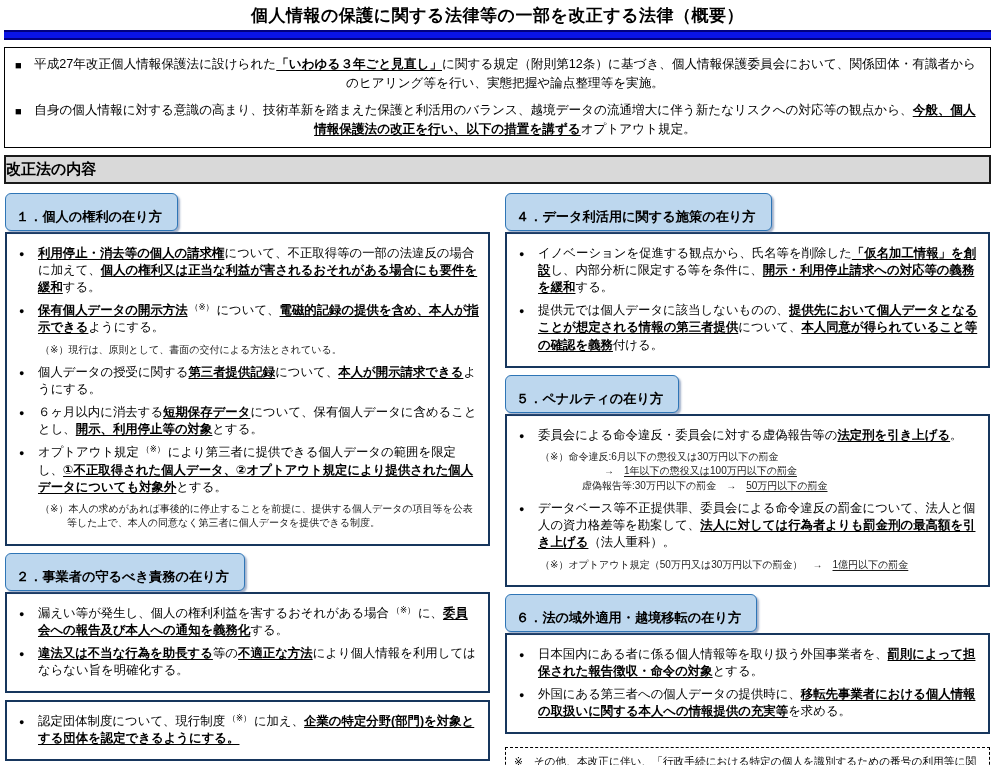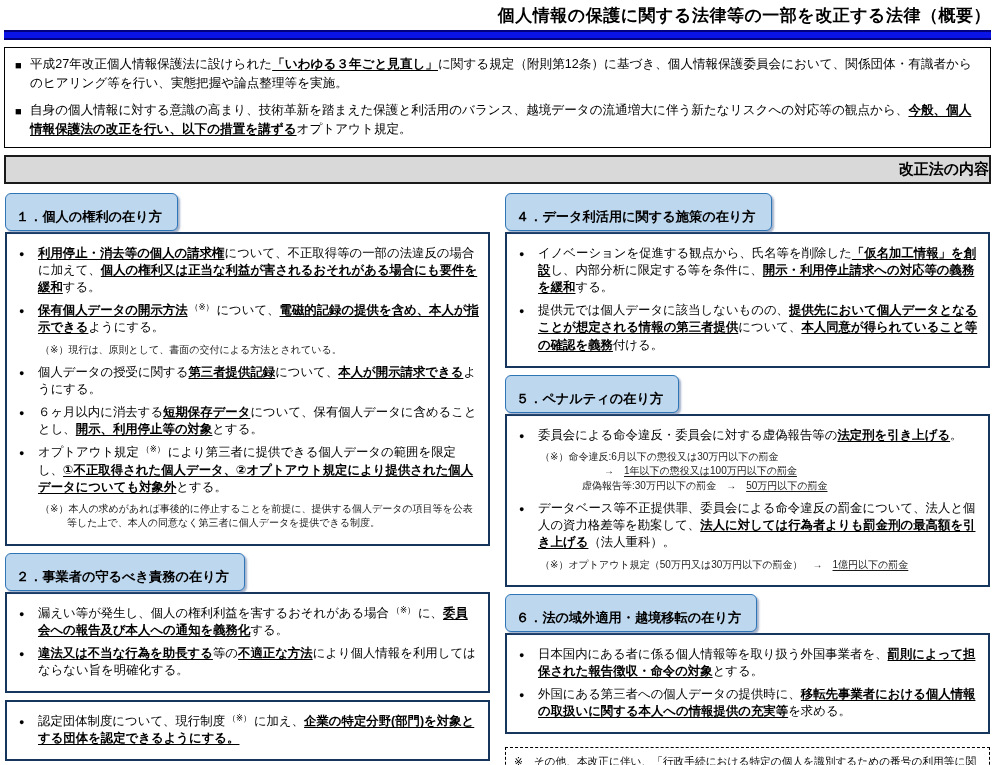--- a/index.html
+++ b/index.html
@@ -3,28 +3,28 @@
 <meta charset="utf-8">
 <style>
   html,body{margin:0;padding:0;background:#fff;}
   body{width:995px;height:765px;overflow:hidden;}
   .page{
     width:995px;height:765px;box-sizing:border-box;
     padding:6px 4px 2px 4px;
     font-family:"Liberation Sans","DejaVu Sans",sans-serif;
     color:#000;
   }
-  .title{text-align:right;font-size:17px;font-weight:bold;letter-spacing:.5px;line-height:1.2;}
+  .title{text-align:center;font-size:17px;font-weight:bold;letter-spacing:.5px;line-height:1.2;}
   .accent-bar{height:6px;background:#0a14e6;border-top:2px solid #000080;border-bottom:2px solid #000080;margin-top:4px;}
   .intro{border:1.6px solid #000;margin-top:7px;padding:7px 10px 8px;}
   .intro-item{display:flex;font-size:12.6px;line-height:1.5;}
   .intro-item + .intro-item{margin-top:8px;}
   .intro-marker{flex:0 0 15px;font-size:11px;padding-top:2px;}
-  .intro-text{flex:1;}
-  .content-header{margin-top:7px;background:#D9D9D9;border:2px solid #1a1a1a;text-align:right;font-size:15px;font-weight:bold;padding:3px 0;}
+  .intro-text{flex:1;text-align:center;}
+  .content-header{margin-top:7px;background:#D9D9D9;border:2px solid #1a1a1a;text-align:left;font-size:15px;font-weight:bold;padding:3px 0;}
   .columns{display:flex;gap:15px;margin-top:9px;align-items:flex-start;padding:0 1px;}
   .col{flex:1;min-width:0;}
   .section{margin-bottom:7px;}
   .tab{
     display:inline-block;background:#BDD7EE;border:1.8px solid #2E75B6;border-radius:6px;
     padding:14px 15px 4px 10px;font-size:13.2px;font-weight:bold;position:relative;z-index:2;
     box-shadow:2px 2px 2px rgba(70,100,150,.5);
   }
   .box{border:2px solid #17365D;background:#fff;padding:6px 9px;margin-top:1px;position:relative;z-index:1;}
   .bullet{display:flex;font-size:12.4px;line-height:1.38;margin:5px 0 6px;}

